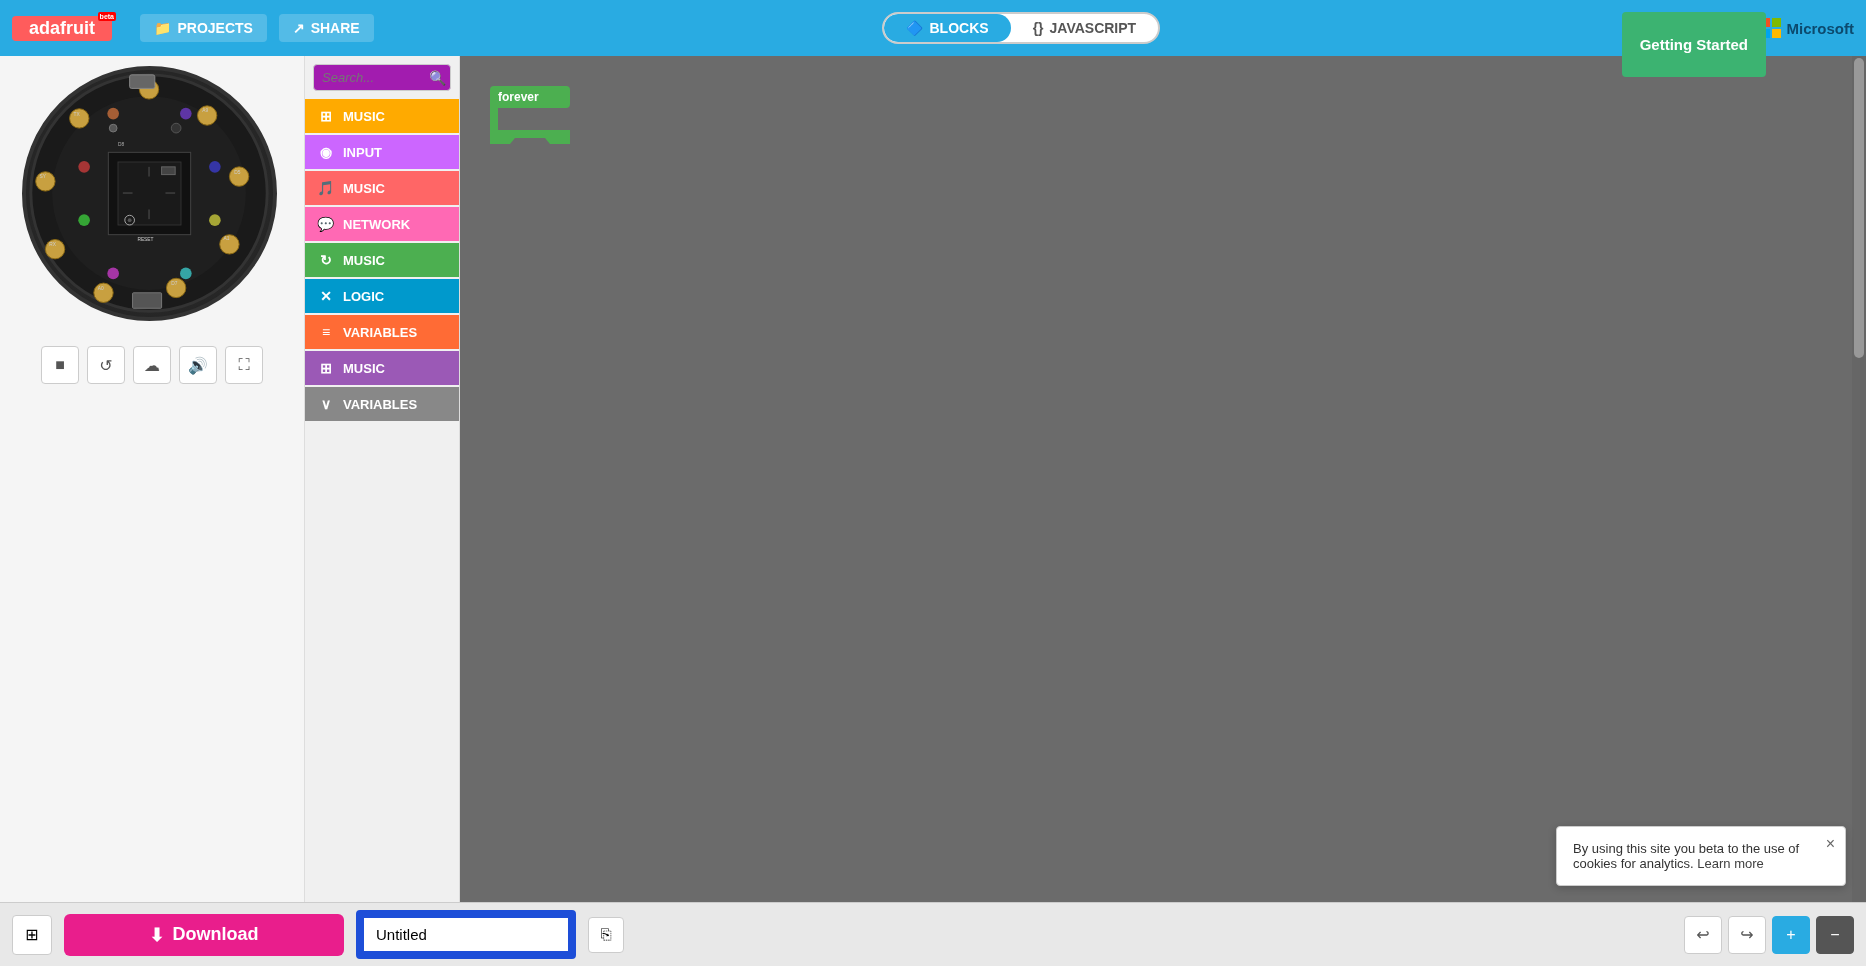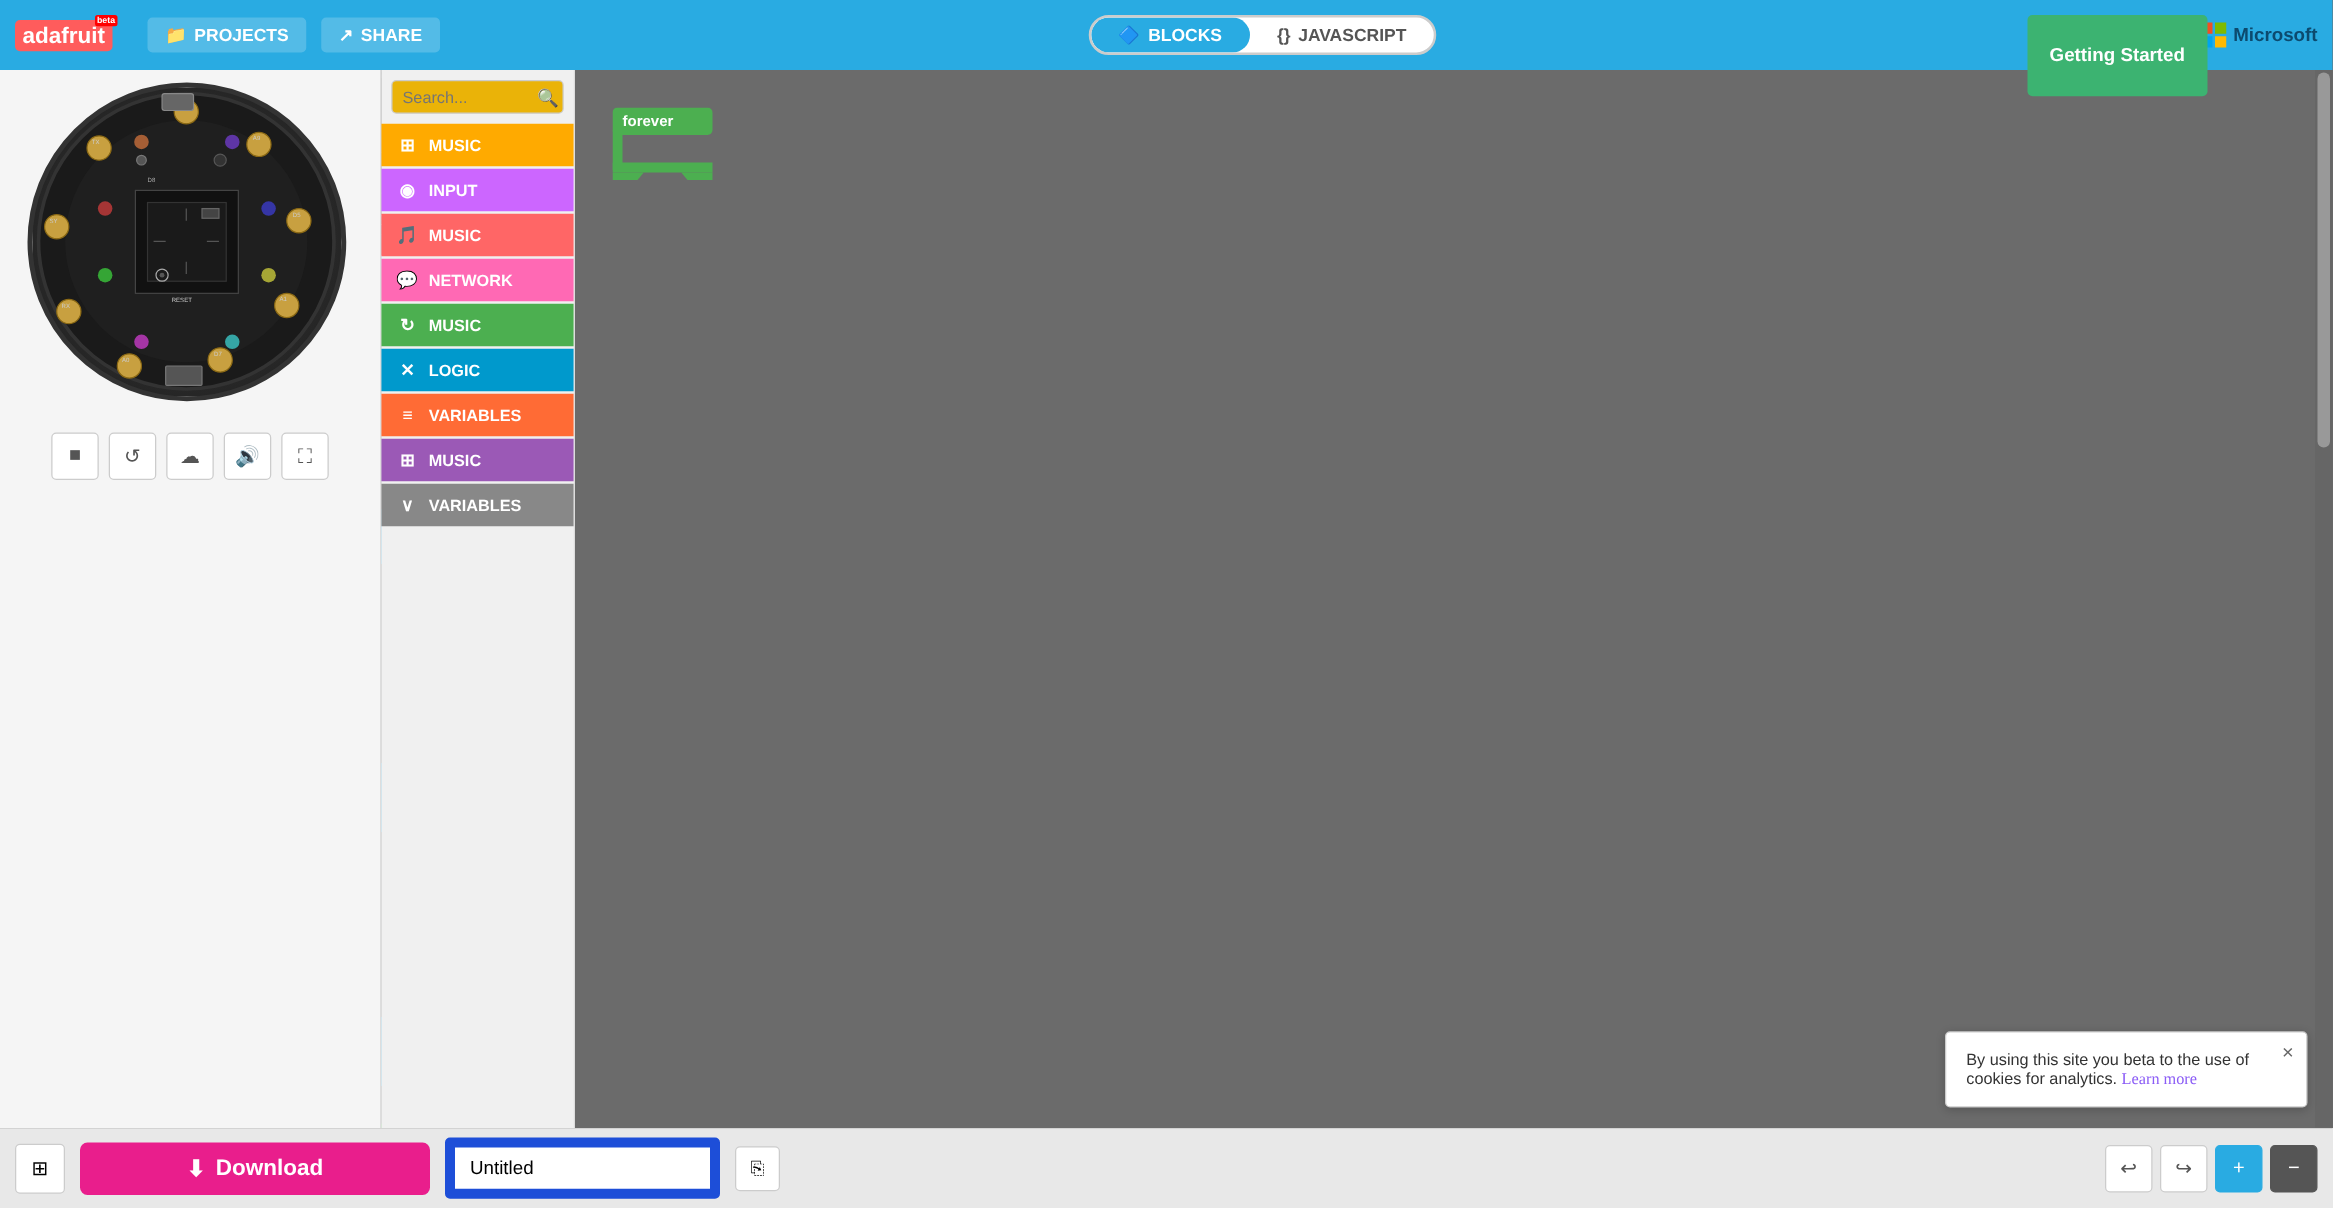--- a/index.html
+++ b/index.html
@@ -8,21 +8,21 @@
     
     #header {
       position: fixed; top: 0; left: 0; right: 0; height: 56px;
       background: #29ABE2; display: flex; align-items: center;
       padding: 0 12px; z-index: 100; gap: 12px;
     }
     #logo-area {
       display: flex; align-items: center; margin-right: 16px;
     }
     .logo-box {
-      background: #FF5C5C; border-radius: 4px; padding: 2px 6px;
+      background: #FF5C5C; border-radius: 4px; padding: 2px 17px;
       font-weight: bold; font-size: 18px; color: white; position: relative;
     }
     .logo-beta {
       position: absolute; top: -4px; right: -4px;
       background: red; color: white; font-size: 7px; padding: 1px 2px; border-radius: 2px;
     }
 
     .header-btn {
       display: flex; align-items: center; gap: 6px;
       background: rgba(255,255,255,0.2); border: none; border-radius: 4px;
@@ -95,21 +95,21 @@
       width: 155px; min-width: 155px; background: #f0f0f0;
       display: flex; flex-direction: column; padding: 8px 0;
       border-right: 1px solid #ddd; overflow-y: auto;
     }
 
     #search-box {
       margin: 0 8px 8px; position: relative;
     }
     #search-input {
       width: 100%; padding: 5px 28px 5px 8px; border: 1px solid #ccc;
-      border-radius: 4px; font-size: 13px; background: #eab308;
+      border-radius: 4px; font-size: 13px; background: #a21caf; font-style: italic;
     }
     .search-icon-btn {
       position: absolute; right: 4px; top: 50%; transform: translateY(-50%);
       background: none; border: none; cursor: pointer; font-size: 14px; color: #888;
     }
 
     .category-btn {
       display: flex; align-items: center; gap: 8px;
       padding: 9px 12px; cursor: pointer; border: none;
       font-size: 13px; font-weight: 700; color: white; width: 100%;
@@ -195,21 +195,21 @@
       position: fixed; bottom: 80px; right: 20px;
       background: white; border: 1px solid #ccc; border-radius: 4px;
       padding: 14px 36px 14px 16px; max-width: 290px;
       font-size: 13px; color: #333; z-index: 300;
       box-shadow: 0 2px 8px rgba(0,0,0,0.2);
     }
     #cookie-close {
       position: absolute; top: 8px; right: 10px;
       background: none; border: none; font-size: 16px; cursor: pointer; color: #666;
     }
-    #cookie-notice a { color: #8b5cf6; text-decoration: none; font-family: Liberation Serif, serif; }
+    #cookie-notice a { color: #404040; text-decoration: none; }
 
     
     .ms-logo {
       display: flex; gap: 2px; flex-wrap: wrap; width: 20px; height: 20px;
     }
     .ms-square { width: 9px; height: 9px; }
 
     
     #right-scrollbar {
       position: fixed; right: 0; top: 56px; bottom: 64px;

